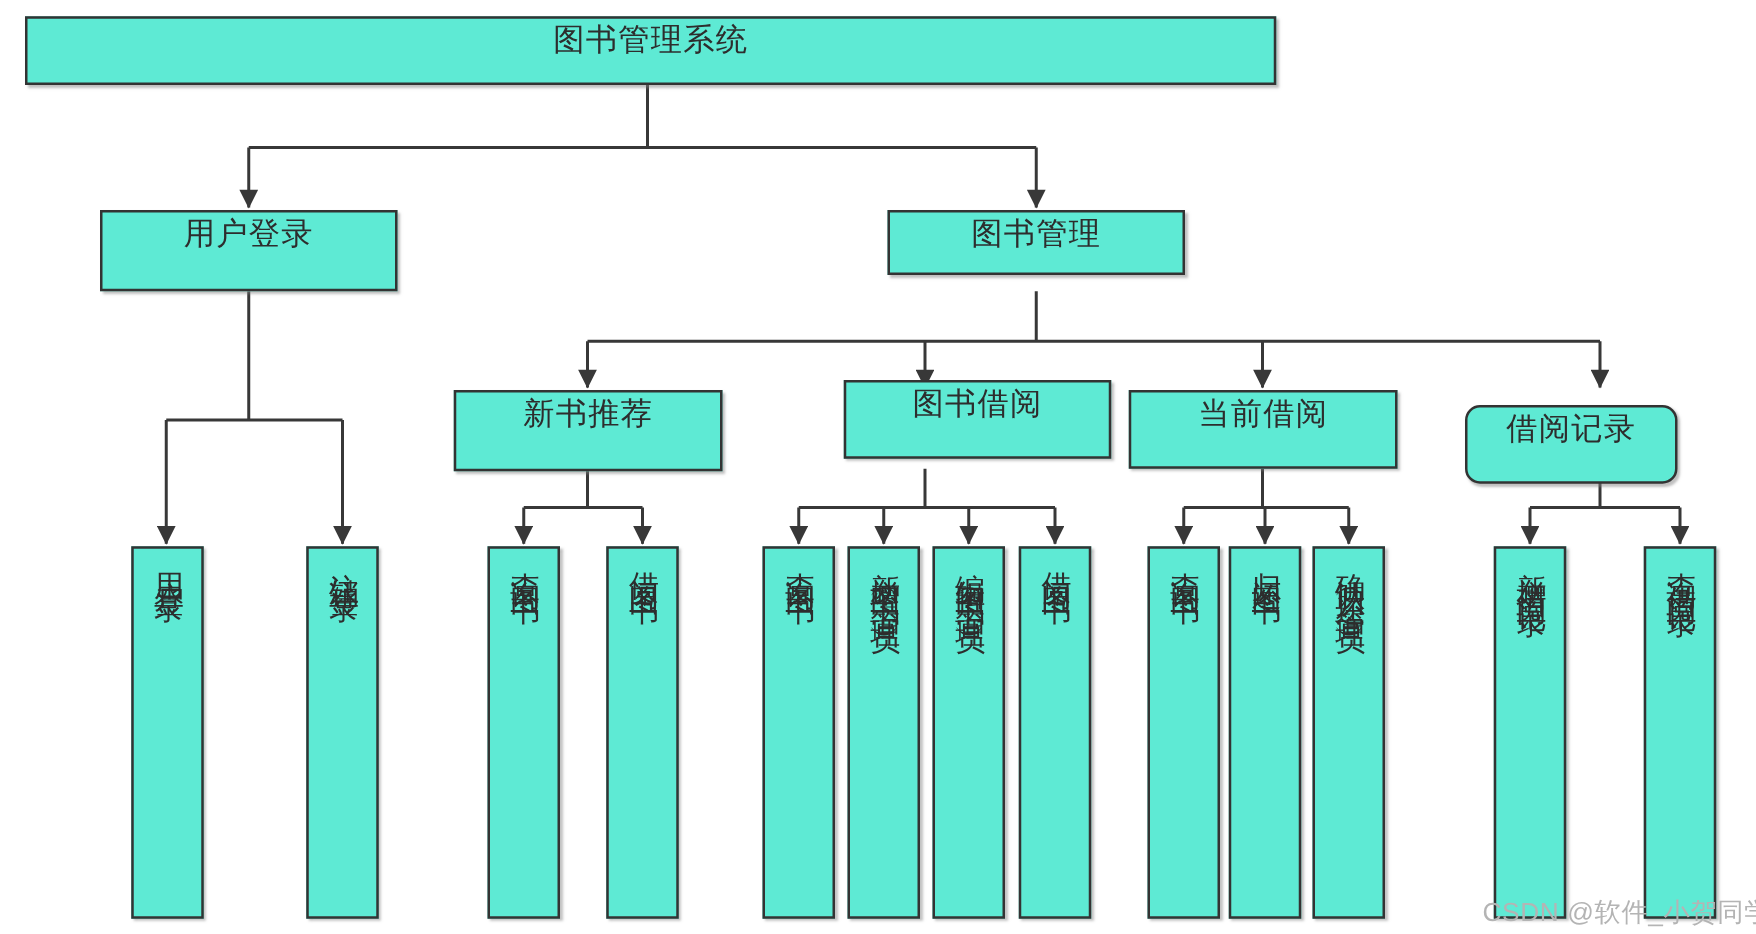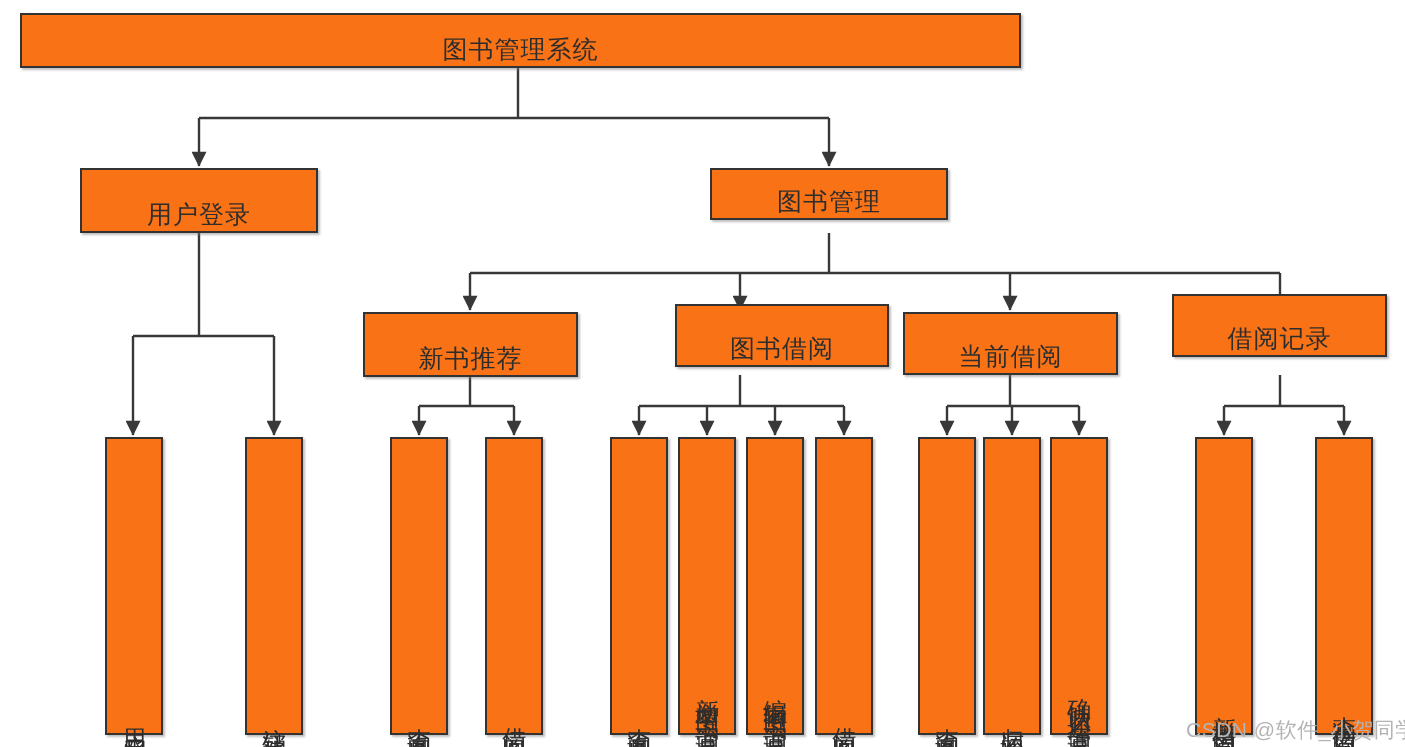--- a/index.html
+++ b/index.html
@@ -18,23 +18,23 @@
   svg.wires {
     position: absolute;
     left: 0;
     top: 0;
     z-index: 1;
   }
   .box {
     position: absolute;
     box-sizing: border-box;
     border: 2px solid #333333;
-    background: #f97316;
+    background: #5eead4;
     display: flex;
-    align-items: flex-end;
+    align-items: flex-start;
     justify-content: center;
     box-shadow: 2px 2px 2px rgba(130,130,130,0.5);
     color: #2d2d2d;
     z-index: 2;
   }
   .hlabel {
     font-size: 25px;
     letter-spacing: 1px;
     white-space: nowrap;
   }
@@ -125,21 +125,21 @@
 
   <div class="box" style="left:363px; top:312px; width:215px; height:65px;">
     <span class="hlabel">新书推荐</span>
   </div>
   <div class="box" style="left:633px; top:304px; width:214px; height:63px;margin-left:42px;">
     <span class="hlabel">图书借阅</span>
   </div>
   <div class="box" style="left:903px; top:312px; width:215px; height:63px;">
     <span class="hlabel">当前借阅</span>
   </div>
-  <div class="box" style="left:1172px; top:294px; width:215px; height:63px;">
+  <div class="box" style="left:1172px; top:324px; width:170px; height:63px;border-radius:12px;">
     <span class="hlabel">借阅记录</span>
   </div>
 
   <div class="box" style="left:105px; top:437px; width:58px; height:298px;">
     <span class="vlabel">用户登录</span>
   </div>
   <div class="box" style="left:245px; top:437px; width:58px; height:298px;">
     <span class="vlabel">注销登录</span>
   </div>
 

